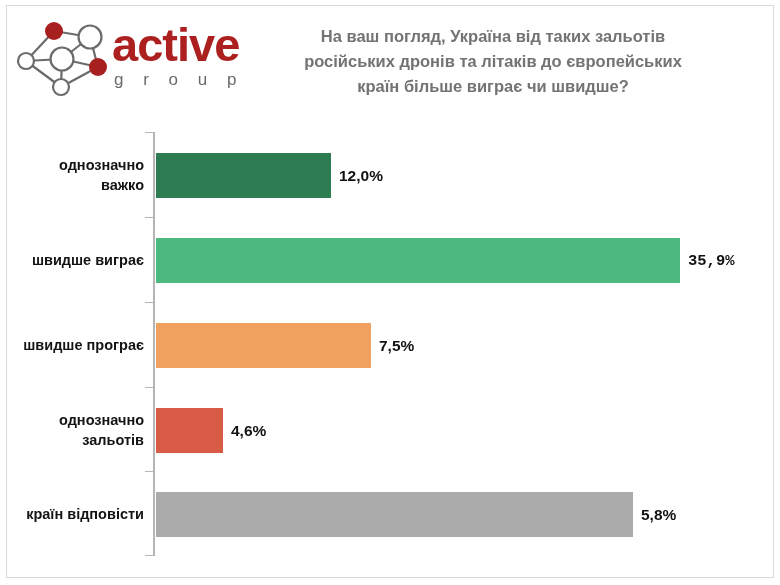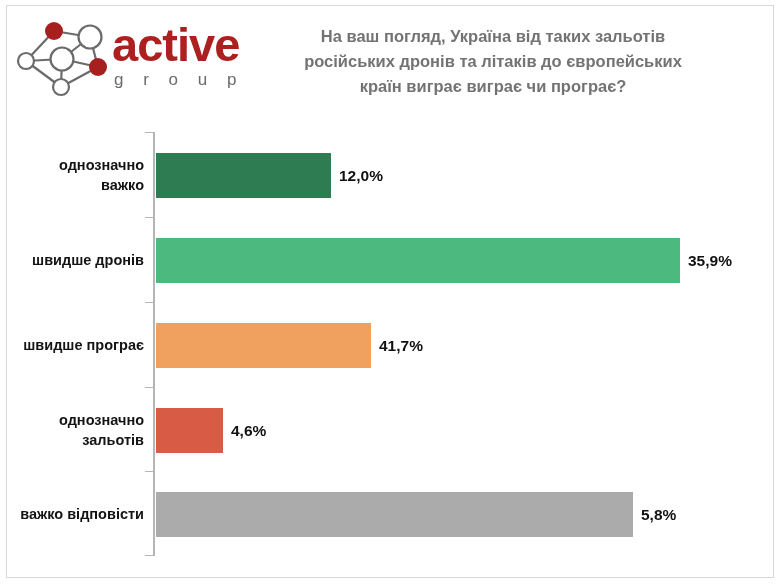--- a/index.html
+++ b/index.html
@@ -189,21 +189,21 @@
           <circle cx="47" cy="73" r="8" fill="#ffffff" stroke="#6b6b6b" stroke-width="2.2"></circle>
         </svg>
       </div>
       <div class="logo-word">active</div>
       <div class="logo-sub">g r o u p</div>
     </div>
 
     <div class="chart-title">
       <div>На ваш погляд, Україна від таких зальотів</div>
       <div>російських дронів та літаків до європейських</div>
-      <div>країн виграє виграє чи програє?</div>
+      <div>країн більше виграє чи швидше?</div>
     </div>
   </div>
 
   <div class="plot">
 
     <div class="axis-line"></div>
 
     <div class="tick" style="top:130px;"></div>
     <div class="tick" style="top:215px;"></div>
     <div class="tick" style="top:300px;"></div>
@@ -218,52 +218,52 @@
           <div>важко</div>
         </div>
       </div>
       <div class="bar" style="width: 175px; background: rgb(46, 125, 82);"></div>
       <div class="bar-value" style="left: 339px;">12,0%</div>
     </div>
 
     <div class="cat" style="top:215px;">
       <div class="cat-label">
         <div>
-          <div>швидше дронів</div>
+          <div>швидше виграє</div>
         </div>
       </div>
       <div class="bar" style="width: 524px; background: rgb(76, 185, 127);"></div>
-      <div class="bar-value" style="left: 688px;">35,9%</div>
+      <div class="bar-value" style="left: 688px; font-family: Liberation Mono, monospace;">35,9%</div>
     </div>
 
     <div class="cat" style="top:300px;">
       <div class="cat-label">
         <div>
           <div>швидше програє</div>
         </div>
       </div>
       <div class="bar" style="width: 215px; background: rgb(240, 161, 96);"></div>
-      <div class="bar-value" style="left: 379px;">41,7%</div>
+      <div class="bar-value" style="left: 379px;">7,5%</div>
     </div>
 
     <div class="cat" style="top:385px;">
       <div class="cat-label">
         <div>
           <div>однозначно</div>
           <div>зальотів</div>
         </div>
       </div>
       <div class="bar" style="width: 67px; background: rgb(216, 92, 69);"></div>
       <div class="bar-value" style="left: 231px;">4,6%</div>
     </div>
 
     <div class="cat" style="top:469px;">
       <div class="cat-label">
         <div>
-          <div>важко відповісти</div>
+          <div>країн відповісти</div>
         </div>
       </div>
       <div class="bar" style="width: 477px; background: rgb(171, 171, 171);"></div>
       <div class="bar-value" style="left: 641px;">5,8%</div>
     </div>
 
   </div>
 </div>
 
 </body></html>

